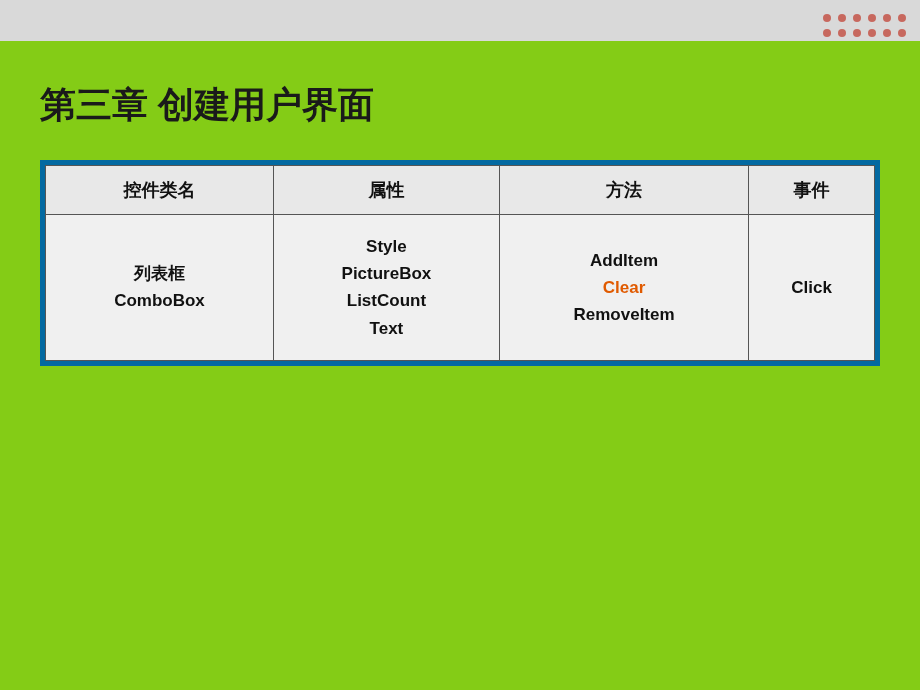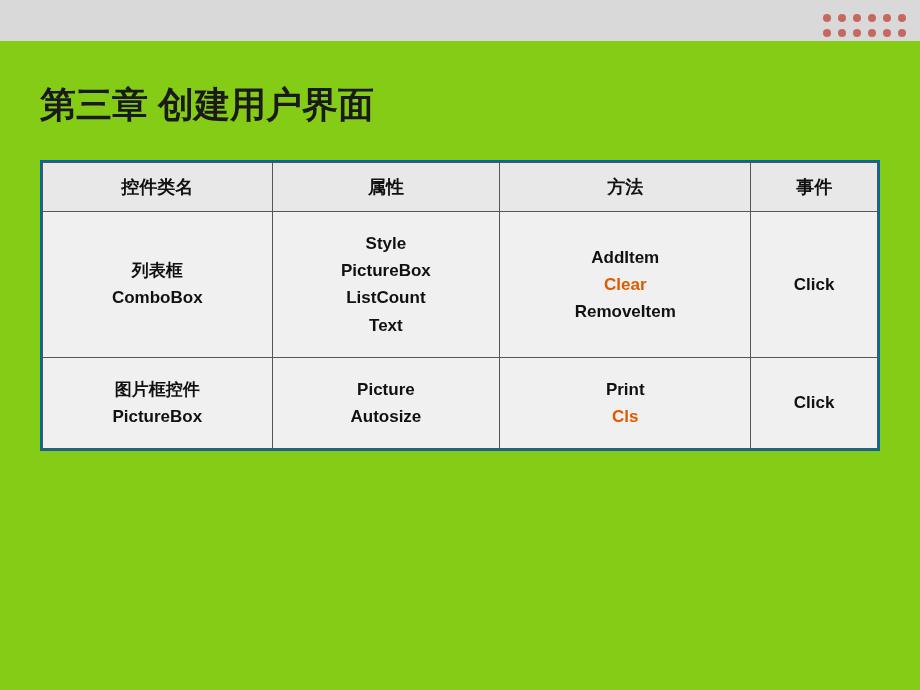--- a/index.html
+++ b/index.html
@@ -26,21 +26,21 @@
       font-size: 36px;
       font-weight: bold;
       color: #1a1a1a;
       margin-bottom: 30px;
       margin-top: 10px;
     }
 
     .table-container {
       width: 840px;
       margin: 0 auto;
-      border: 2px solid #0369a1;
+      border: 5px solid #0369a1;
     }
 
     table {
       width: 100%;
       border-collapse: collapse;
     }
 
     thead tr th {
       border: 1.5px solid #555;
       padding: 12px 8px;
@@ -158,31 +158,16 @@
           </td>
           <td>
             <span>AddItem</span><br>
             <span class="orange">Clear</span><br>
             <span>RemoveItem</span>
           </td>
           <td>Click</td>
         </tr>
 
 
-        <tr>
-          <td>
-            <span>图片框控件</span><br>
-            <span>PictureBox</span>
-          </td>
-          <td>
-            <span>Picture</span><br>
-            <span>Autosize</span>
-          </td>
-          <td>
-            <span>Print</span><br>
-            <span class="orange">Cls</span>
-          </td>
-          <td>Click</td>
-        </tr>
       </tbody>
     </table>
   </div>
 </div>
 
 </body></html>

